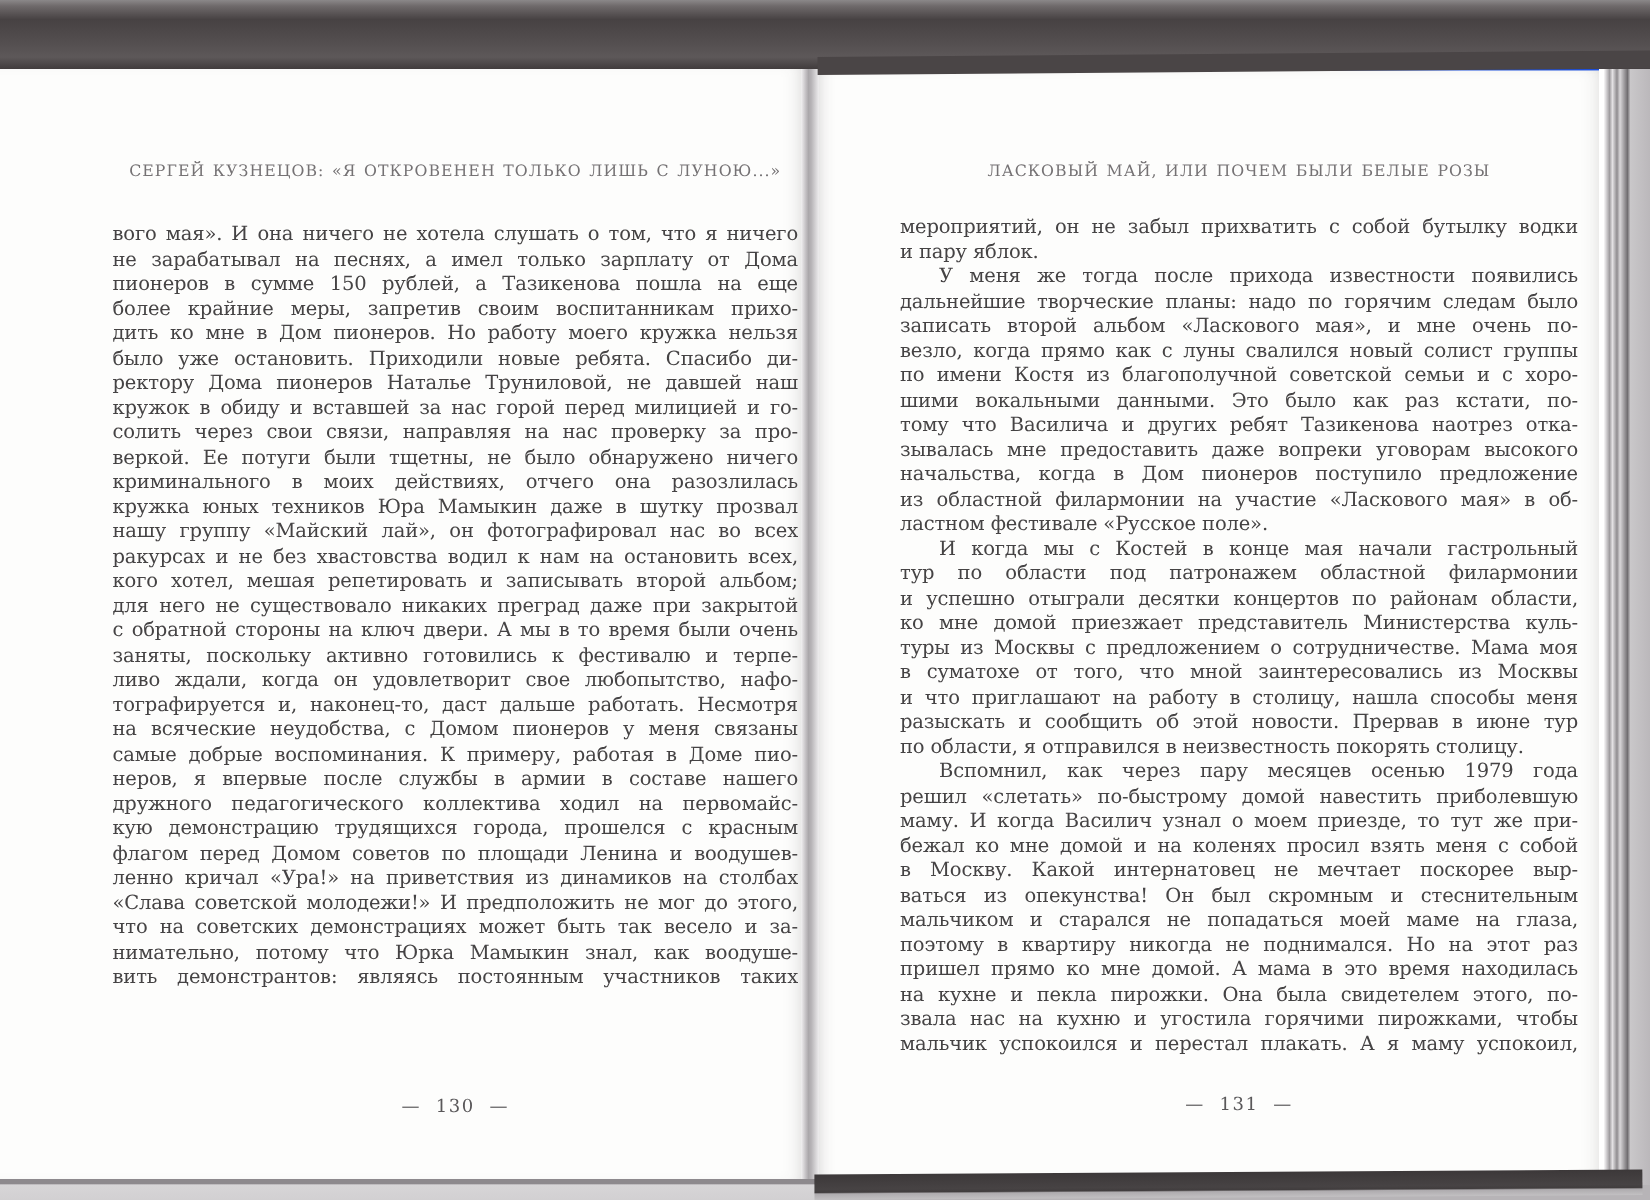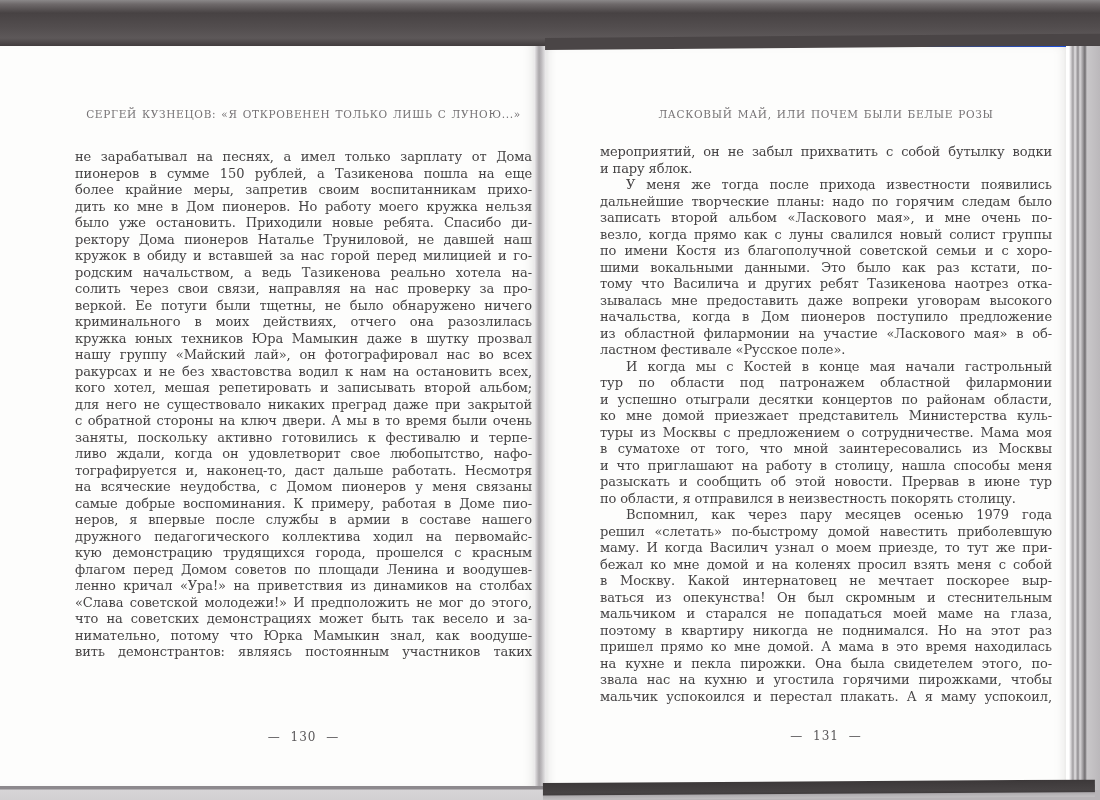--- a/index.html
+++ b/index.html
@@ -110,28 +110,28 @@
 </style>
 </head>
 <body>
 
 <div class="scan">
 
   <div class="page page-left">
     <div class="running-header header-left">СЕРГЕЙ КУЗНЕЦОВ: «Я ОТКРОВЕНЕН ТОЛЬКО ЛИШЬ С ЛУНОЮ...»</div>
     <div class="body-col body-left">
 
+    <div class="line">вого мая». И она ничего не хотела слушать о том, что я ничего</div>
         <div class="line">не зарабатывал на песнях, а имел только зарплату от Дома</div>
         <div class="line">пионеров в сумме 150 рублей, а Тазикенова пошла на еще</div>
         <div class="line">более крайние меры, запретив своим воспитанникам прихо-</div>
         <div class="line">дить ко мне в Дом пионеров. Но работу моего кружка нельзя</div>
         <div class="line">было уже остановить. Приходили новые ребята. Спасибо ди-</div>
         <div class="line">ректору Дома пионеров Наталье Труниловой, не давшей наш</div>
         <div class="line">кружок в обиду и вставшей за нас горой перед милицией и го-</div>
-        <div class="line">родским начальством, а ведь Тазикенова реально хотела на-</div>
         <div class="line">солить через свои связи, направляя на нас проверку за про-</div>
         <div class="line">веркой. Ее потуги были тщетны, не было обнаружено ничего</div>
         <div class="line">криминального в моих действиях, отчего она разозлилась</div>
         <div class="line">кружка юных техников Юра Мамыкин даже в шутку прозвал</div>
         <div class="line">нашу группу «Майский лай», он фотографировал нас во всех</div>
         <div class="line">ракурсах и не без хвастовства водил к нам на остановить всех,</div>
         <div class="line">кого хотел, мешая репетировать и записывать второй альбом;</div>
         <div class="line">для него не существовало никаких преград даже при закрытой</div>
         <div class="line">с обратной стороны на ключ двери. А мы в то время были очень</div>
         <div class="line">заняты, поскольку активно готовились к фестивалю и терпе-</div>

